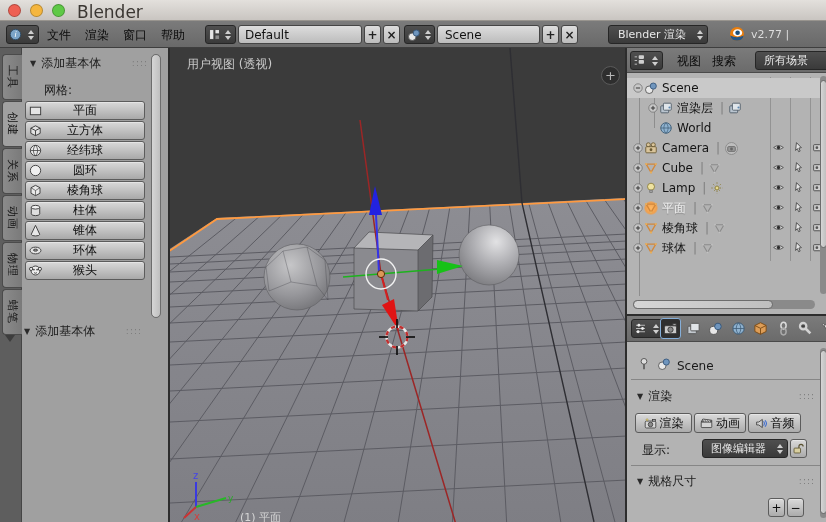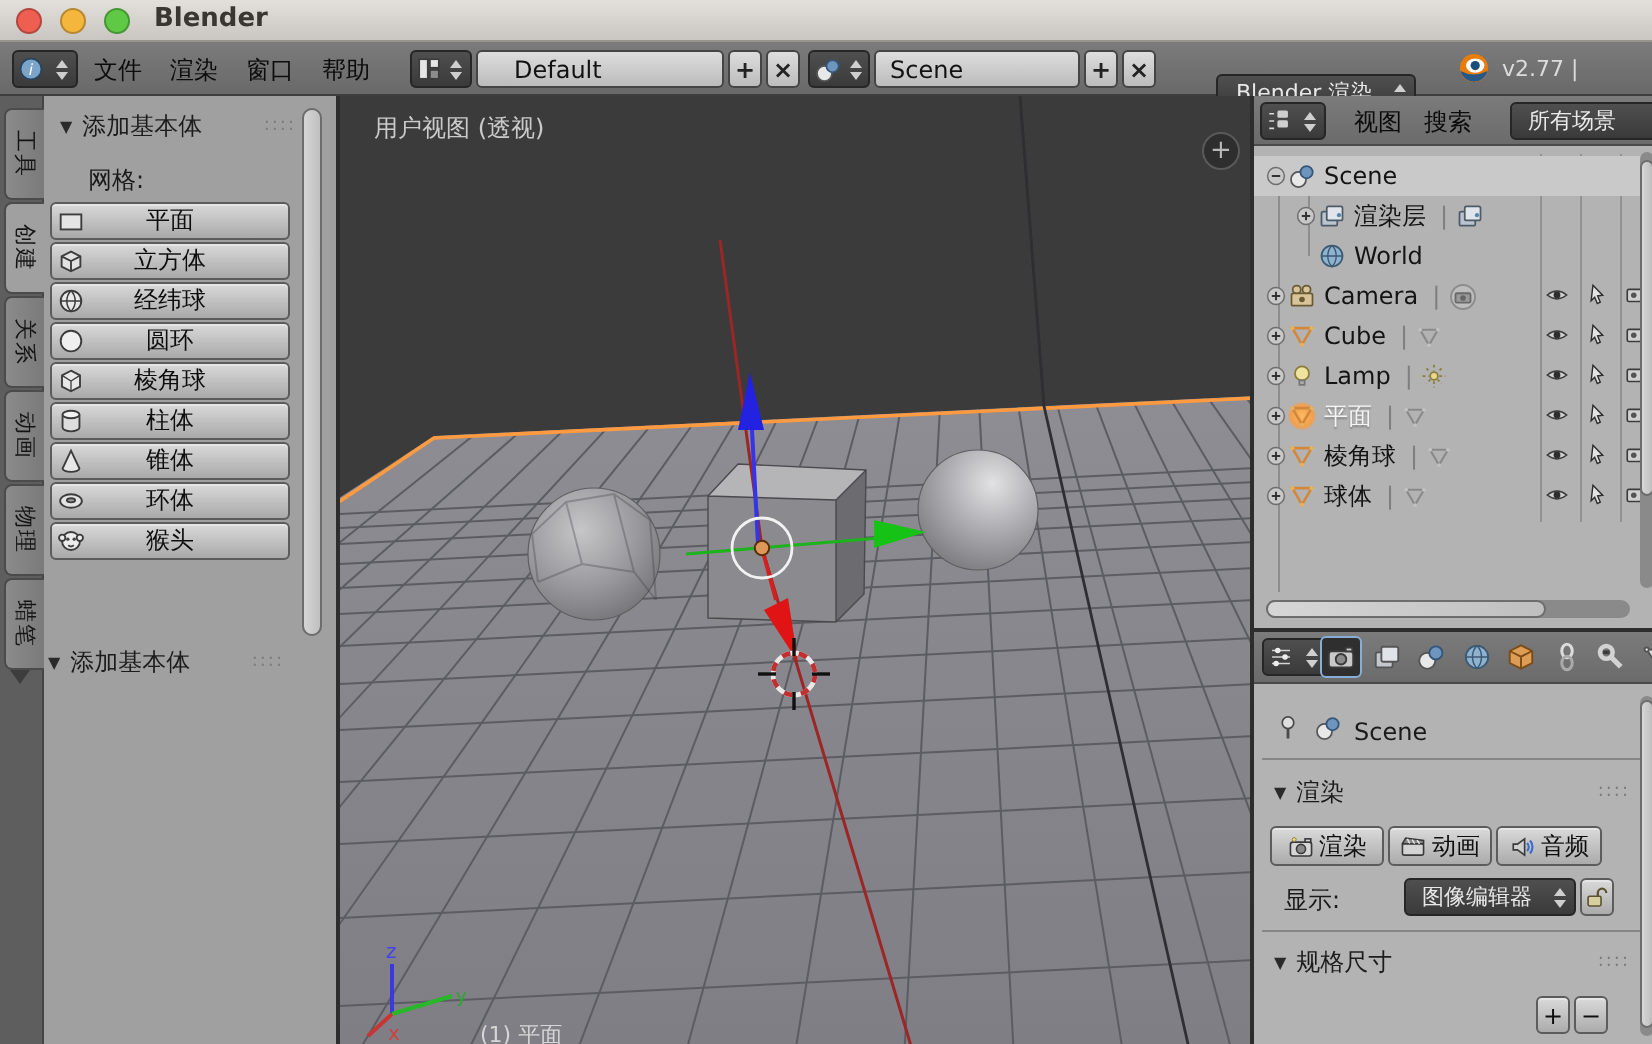--- a/index.html
+++ b/index.html
@@ -2,21 +2,21 @@
 <html><head>
 <meta charset="utf-8">
 <style>
 *{margin:0;padding:0;box-sizing:border-box;font-family:"DejaVu Sans","Liberation Sans",sans-serif;}
 html,body{background:#1c1c1c;}
 #app{position:relative;width:826px;height:522px;overflow:hidden;background:#3b3b3b;font-size:12px;-webkit-font-smoothing:antialiased;}
 .abs{position:absolute;}
 
 #titlebar{left:0;top:0;width:826px;height:21px;background:linear-gradient(#e3e0dc,#c9c5c1);border-bottom:1px solid #98948e;}
 .light{width:13px;height:13px;border-radius:50%;top:4px;border:1px solid rgba(0,0,0,.25);}
-#win-title{left:77px;top:2px;font-weight:bold;color:#3a3632;font-size:13px;}
+#win-title{left:77px;top:2px;font-weight:normal;color:#3a3632;font-size:17px;}
 
 #menubar{left:0;top:21px;width:826px;height:27px;background:linear-gradient(#7b7b7b,#696969);border-bottom:1px solid #3e3e3e;}
 .mi{top:5px;height:18px;line-height:18px;color:#0c0c0c;font-size:12px;}
 .wdark{background:linear-gradient(#4f4f4f,#3a3a3a);border:1px solid #262626;border-radius:3px;color:#e8e8e8;display:flex;align-items:center;font-size:11px;}
 .wlight{background:linear-gradient(#dddddd,#bcbcbc);border:1px solid #454545;border-radius:3px;color:#121212;display:flex;align-items:center;font-size:12px;}
 .sqbtn{justify-content:center;font-weight:bold;color:#222;}
 .ddarr{margin-left:auto;display:flex;flex-direction:column;align-items:center;gap:2px;padding:0 4px;}
 .ddarr i{display:block;width:0;height:0;border-left:3px solid transparent;border-right:3px solid transparent;}
 .ddarr .up{border-bottom:4px solid #cfcfcf;}
 .ddarr .dn{border-top:4px solid #cfcfcf;}
@@ -98,21 +98,21 @@
             <rect x="2" y="2" width="5.2" height="12" fill="#e6e6e6" stroke="#3c3c3c"></rect>
             <rect x="8.6" y="2" width="5.4" height="5.2" fill="#e6e6e6" stroke="#3c3c3c"></rect>
             <rect x="8.6" y="8.6" width="5.4" height="5.4" fill="#8c8c8c" stroke="#3c3c3c"></rect>
           </svg>
         </span>
       <span class="ddarr">
           <i class="up"></i>
           <i class="dn"></i>
         </span>
     </div>
-    <div class="wlight abs" style="left:238px;top:4px;width:124px;height:19px;padding-left:18px;">
+    <div class="wlight abs" style="left:238px;top:4px;width:124px;height:19px;padding-left:6px;">
       <span>Default</span>
     </div>
     <div class="wlight sqbtn abs" style="left:364px;top:4px;width:17px;height:19px;">+</div>
     <div class="wlight sqbtn abs" style="left:383px;top:4px;width:17px;height:19px;">×</div>
     <div class="wdark abs" style="left:404px;top:4px;width:31px;height:19px;padding-left:2px;">
       <span class="icon">
           <svg width="14" height="14" viewBox="0 0 16 16">
             <circle cx="6" cy="10" r="4.3" fill="#e8e8e8" stroke="#555"></circle>
             <circle cx="10.6" cy="5.8" r="3.5" fill="#6f95bd" stroke="#35567a"></circle>
           </svg>
@@ -120,21 +120,21 @@
       <span class="ddarr">
           <i class="up"></i>
           <i class="dn"></i>
         </span>
     </div>
     <div class="wlight abs" style="left:437px;top:4px;width:103px;height:19px;padding-left:7px;">
       <span>Scene</span>
     </div>
     <div class="wlight sqbtn abs" style="left:542px;top:4px;width:17px;height:19px;">+</div>
     <div class="wlight sqbtn abs" style="left:561px;top:4px;width:17px;height:19px;">×</div>
-    <div class="wdark abs" style="left:608px;top:16px;width:100px;height:19px;padding-left:9px;">
+    <div class="wdark abs" style="left:608px;top:4px;width:100px;height:19px;padding-left:9px;">
       <span>Blender 渲染</span>
       <span class="ddarr">
           <i class="up"></i>
           <i class="dn"></i>
         </span>
     </div>
     <span class="icon abs" style="left:729px;top:5px;">
         <svg width="16" height="16" viewBox="0 0 16 16">
           <circle cx="8" cy="8" r="7" fill="#e87d0d"></circle>
           <ellipse cx="8.6" cy="6.8" rx="4.6" ry="3.6" fill="#fff"></ellipse>

